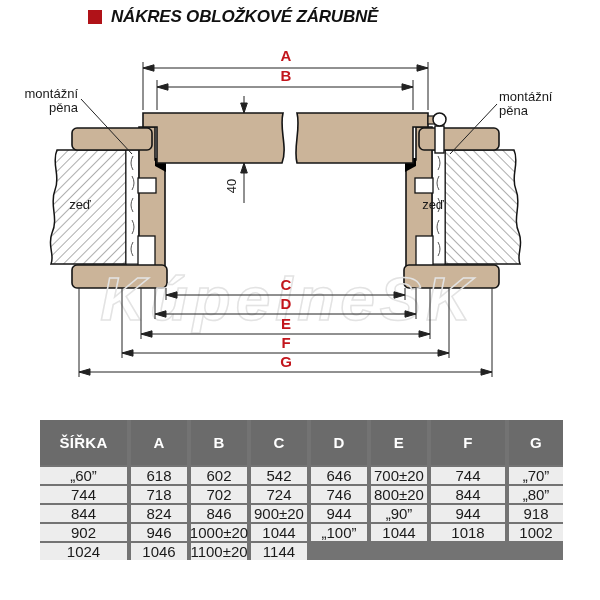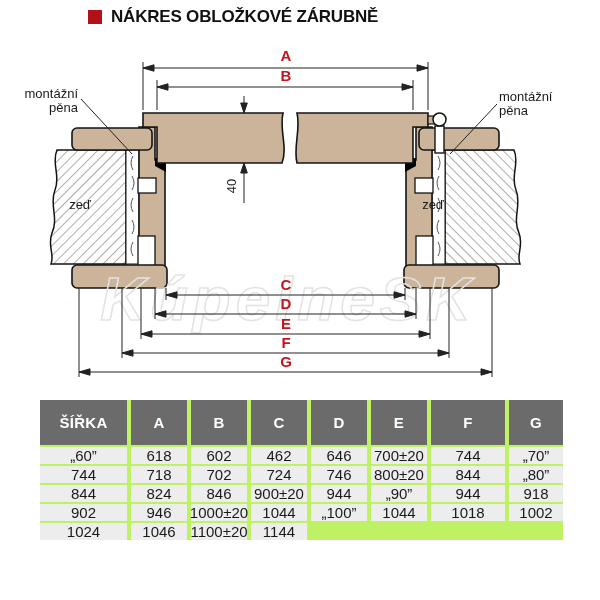--- a/index.html
+++ b/index.html
@@ -1,27 +1,27 @@
 <!DOCTYPE html>
 <html><head>
 <meta charset="utf-8">
 <style>
   html,body{margin:0;padding:0;background:#fff;}
   body{width:600px;height:600px;position:relative;font-family:"Liberation Sans",sans-serif;overflow:hidden;}
-  .title-row{position:absolute;left:88px;top:7px;display:flex;align-items:center;gap:9px;}
+  .title-row{position:absolute;left:88px;top:7px;display:flex;align-items:center;gap:9px;font-style:italic;}
   .title-bullet{width:14px;height:14px;background:#b01218;flex:0 0 auto;}
   .title-text{font-size:17px;font-weight:bold;color:#111;letter-spacing:-0.2px;white-space:nowrap;}
   #drawing{position:absolute;left:0;top:0;}
   .dim-label{font-size:15px;font-weight:bold;fill:#c2151c;}
   .anno{font-size:13px;fill:#1a1a1a;}
   .thick-label{font-size:13px;fill:#1a1a1a;}
   .watermark{font-size:62px;font-style:italic;font-weight:bold;fill:none;stroke:#e3e3e3;stroke-width:1.5;letter-spacing:5px;}
-  #dim-table{position:absolute;left:40px;top:400px;display:grid;
+  #dim-table{position:absolute;left:40px;top:420px;display:grid;
     grid-template-columns:87px 56px 56px 56px 56px 56px 74px 54px;
-    column-gap:4px;row-gap:2px;background:#bef264;text-align:center;}
+    column-gap:4px;row-gap:2px;background:#737373;text-align:center;}
   #dim-table .hdr{background:#6b6b6b;color:#fff;font-weight:bold;font-size:15px;
     height:45px;display:flex;align-items:center;justify-content:center;letter-spacing:0.3px;}
   #dim-table .cell{background:#ededed;color:#1a1a1a;font-size:15px;
     height:17px;display:flex;align-items:center;justify-content:center;}
 </style>
 </head>
 <body>
 
 <div class="title-row">
   <div class="title-bullet"></div>
@@ -158,21 +158,21 @@
     <div class="hdr">A</div>
     <div class="hdr">B</div>
     <div class="hdr">C</div>
     <div class="hdr">D</div>
     <div class="hdr">E</div>
     <div class="hdr">F</div>
     <div class="hdr">G</div>
     <div class="cell">„60”</div>
     <div class="cell">618</div>
     <div class="cell">602</div>
-    <div class="cell">462</div>
+    <div class="cell">542</div>
     <div class="cell">646</div>
     <div class="cell">700±20</div>
     <div class="cell">744</div>
     <div class="cell">„70”</div>
     <div class="cell">744</div>
     <div class="cell">718</div>
     <div class="cell">702</div>
     <div class="cell">724</div>
     <div class="cell">746</div>
     <div class="cell">800±20</div>

